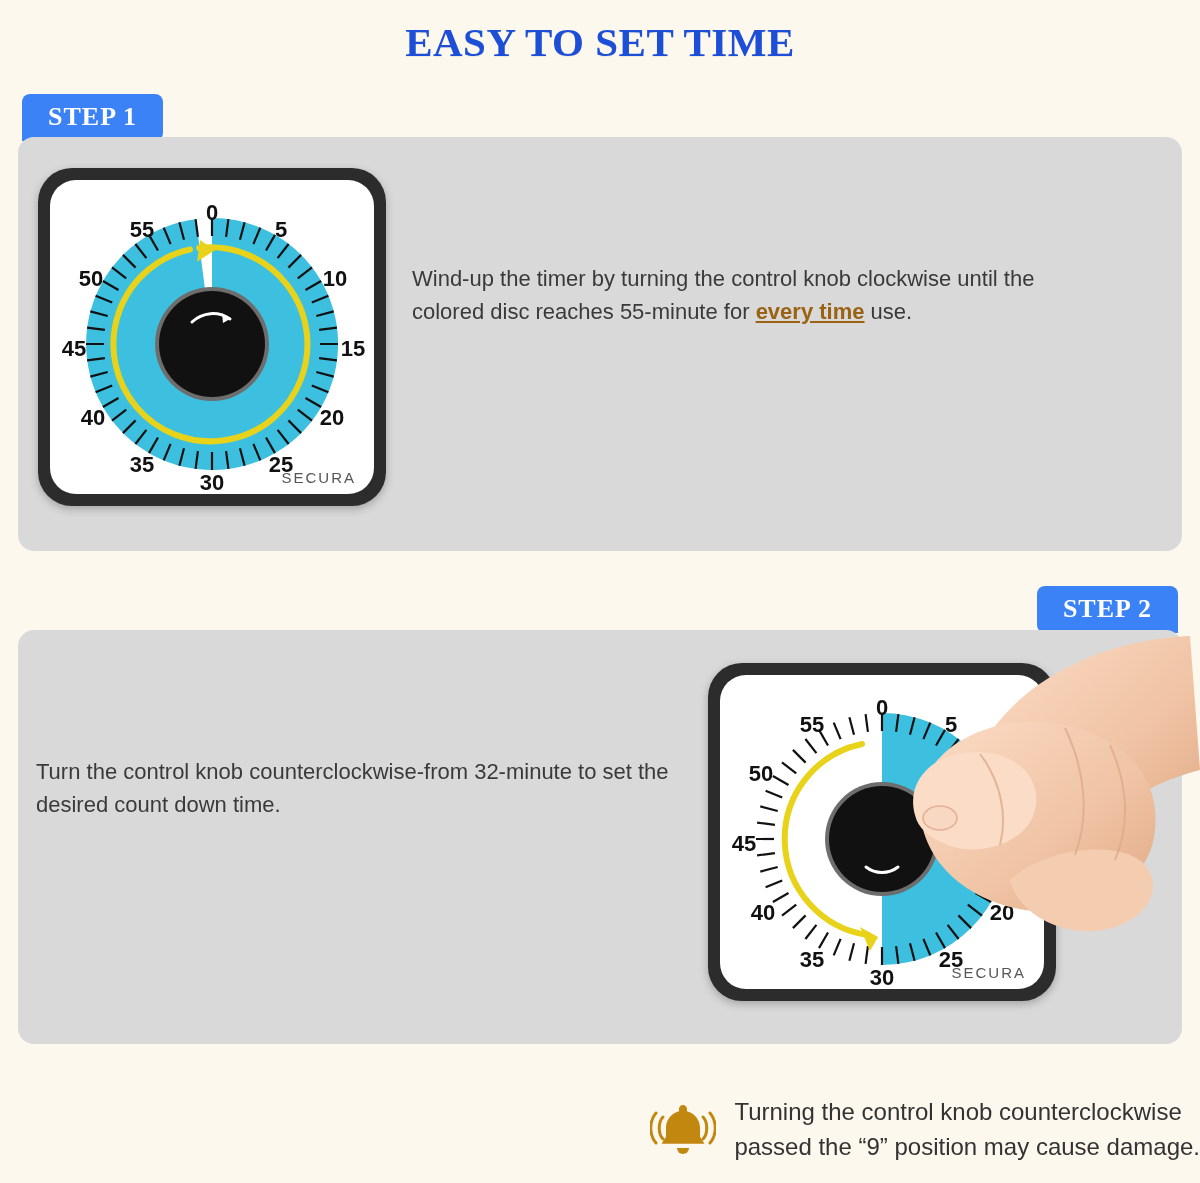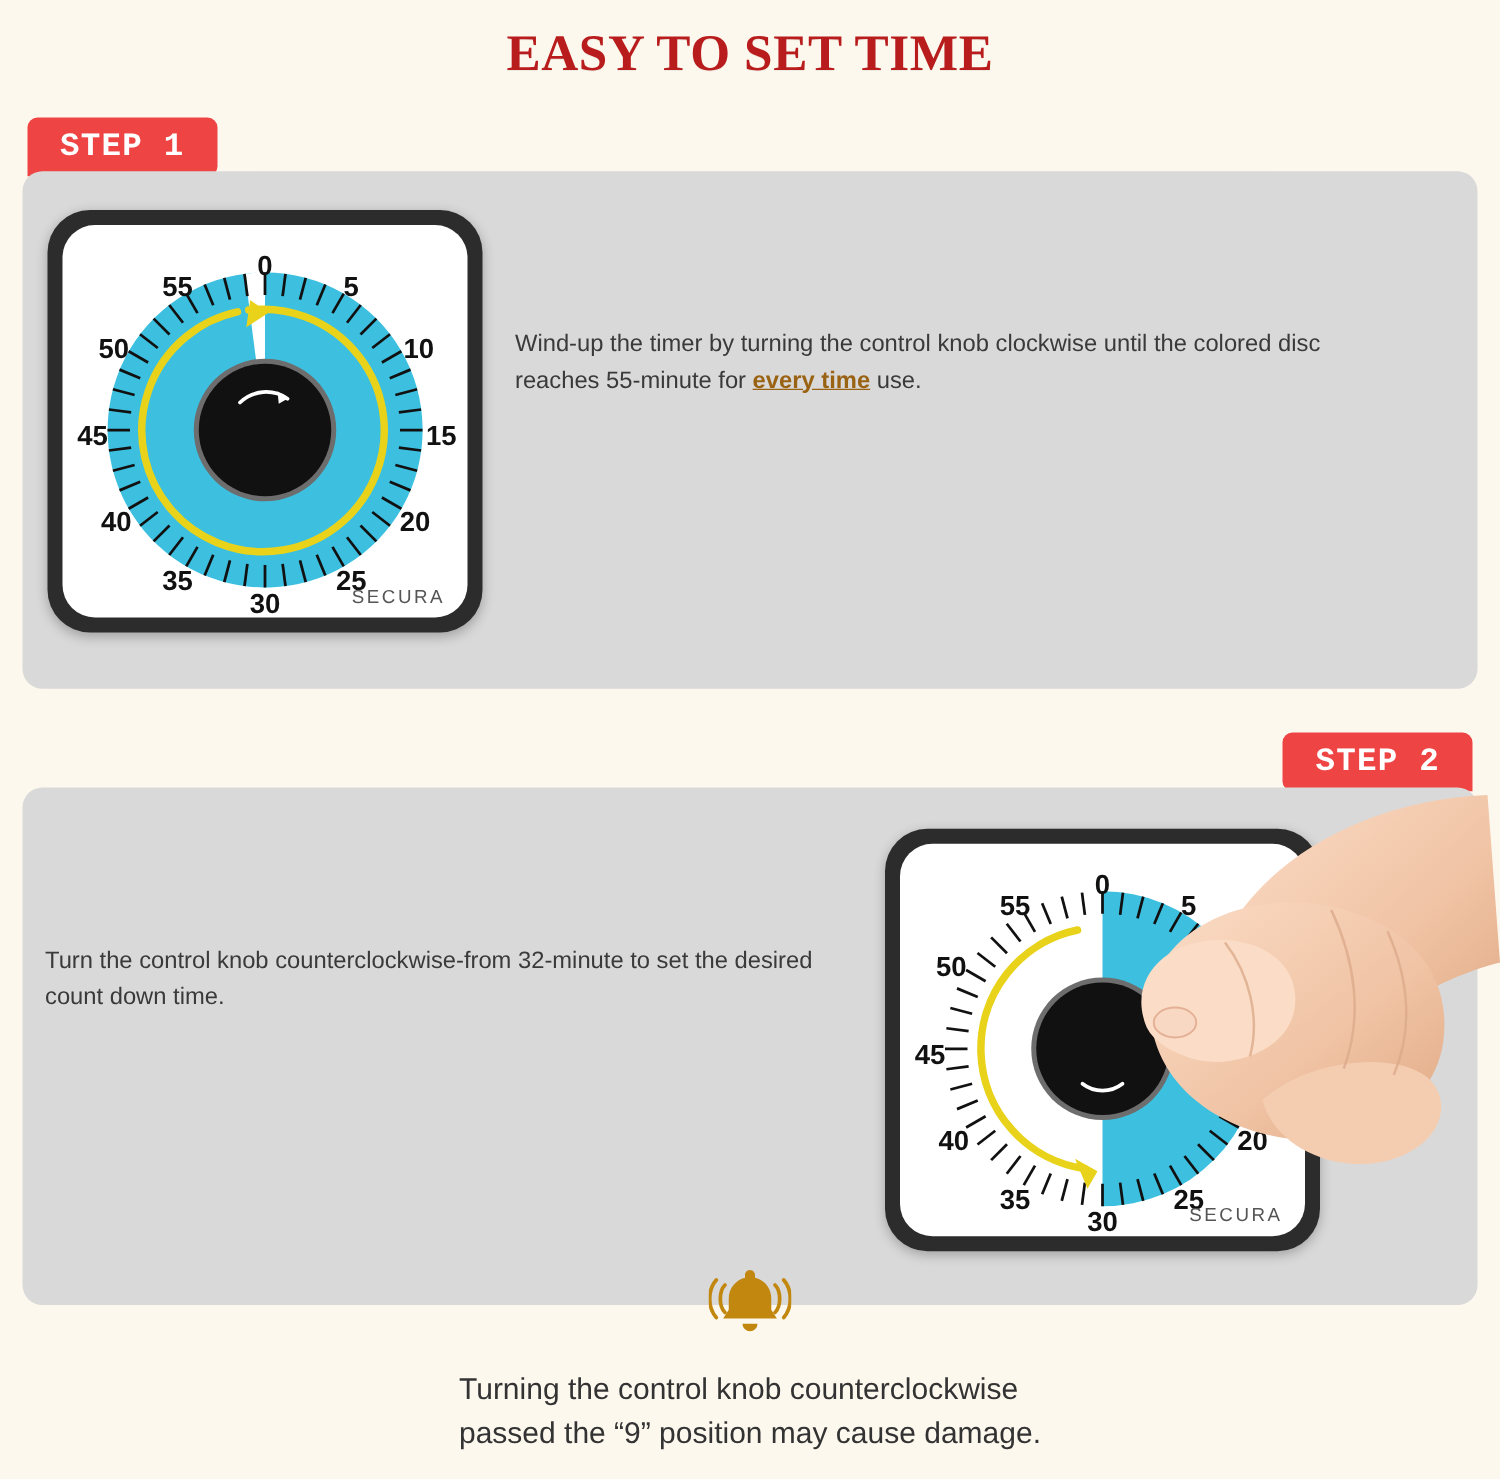--- a/index.html
+++ b/index.html
@@ -16,31 +16,31 @@
     position: relative;
   }
 
   
   .page-title {
     text-align: center;
     font-family: "Liberation Serif", serif;
     font-weight: bold;
     font-size: 41px;
     letter-spacing: 0.5px;
-    color: #b91c1c;
+    color: #1d4ed8;
     margin: 18px 0 0 0;
     text-shadow: 0 1px 0 rgba(0,0,0,0.06);
   }
 
   
   .step-tab {
     position: absolute;
-    background: #ef4444;
+    background: #3b82f6;
     color: #ffffff;
-    font-family: Liberation Mono, monospace;
+    font-family: Liberation Serif, serif;
     font-weight: bold;
     font-size: 26px;
     letter-spacing: 1px;
     padding: 8px 26px 9px 26px;
     border-radius: 7px 7px 0 0;
   }
   .step-tab.left { left: 22px; top: 94px; border-radius: 8px 8px 8px 0; }
   .step-tab.right { right: 22px; top: 586px; border-radius: 8px 8px 0 8px; text-align: center; }
 
   
@@ -81,42 +81,41 @@
   }
 
   
   #timer-1 { left: 38px; top: 168px; width: 348px; height: 338px; }
   
   #timer-2 { left: 708px; top: 663px; width: 348px; height: 338px; }
 
   
   .step-text {
     position: absolute;
-    font-size: 19px;
+    font-size: 22px;
     line-height: 1.5;
     color: #3a3a3a;
   }
   #text-step1 { left: 412px; top: 262px; width: 700px; }
   #text-step2 { left: 36px; top: 755px; width: 640px; }
   .emph {
     font-weight: bold;
     color: #9a6213;
     text-decoration: underline;
   }
 
   
   .footer-note {
     position: absolute;
     left: 0; right: 0;
     bottom: 18px;
     display: flex;
     align-items: center;
-    justify-content: flex-start;
+    justify-content: flex-end;
     gap: 18px;
-    flex-direction: column;
   }
   .footer-text {
     font-size: 24px;
     line-height: 1.45;
     color: #333;
     max-width: 640px;
   }
   .bell-icon { flex: 0 0 auto; }
 
   

